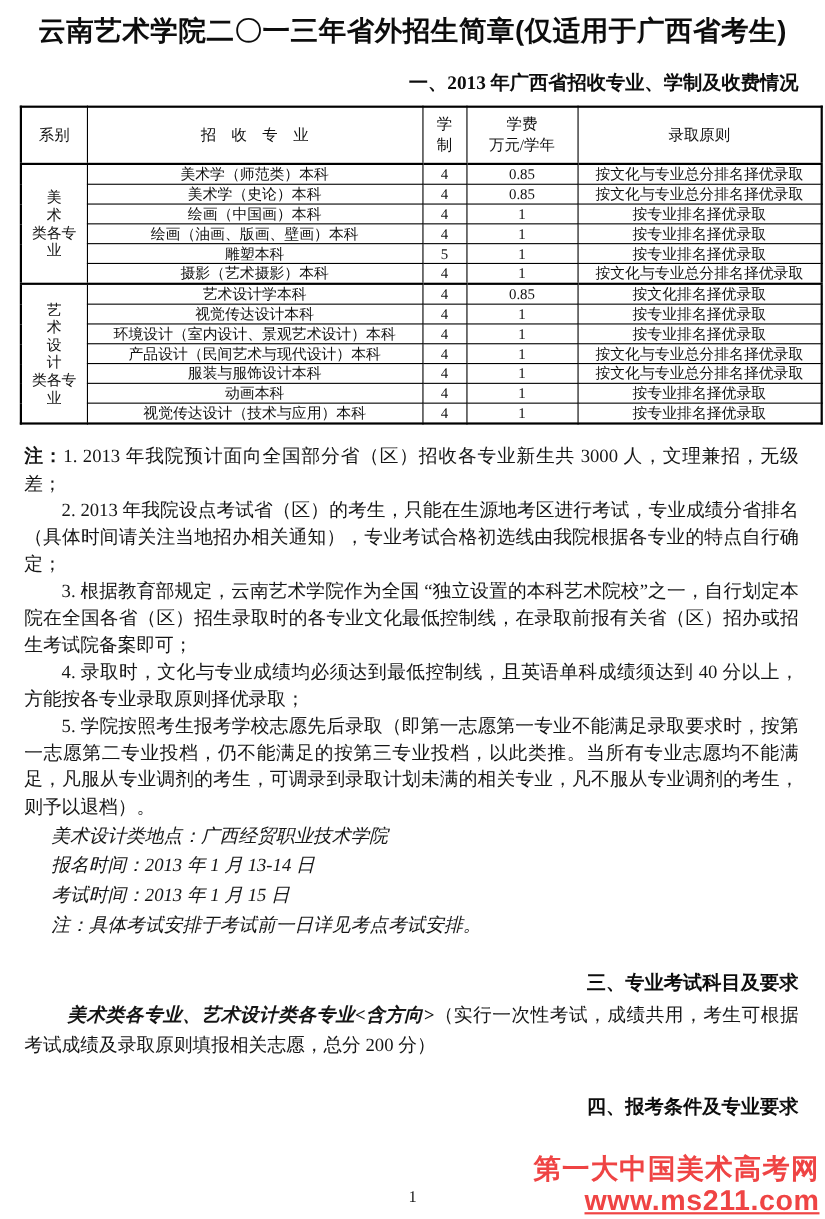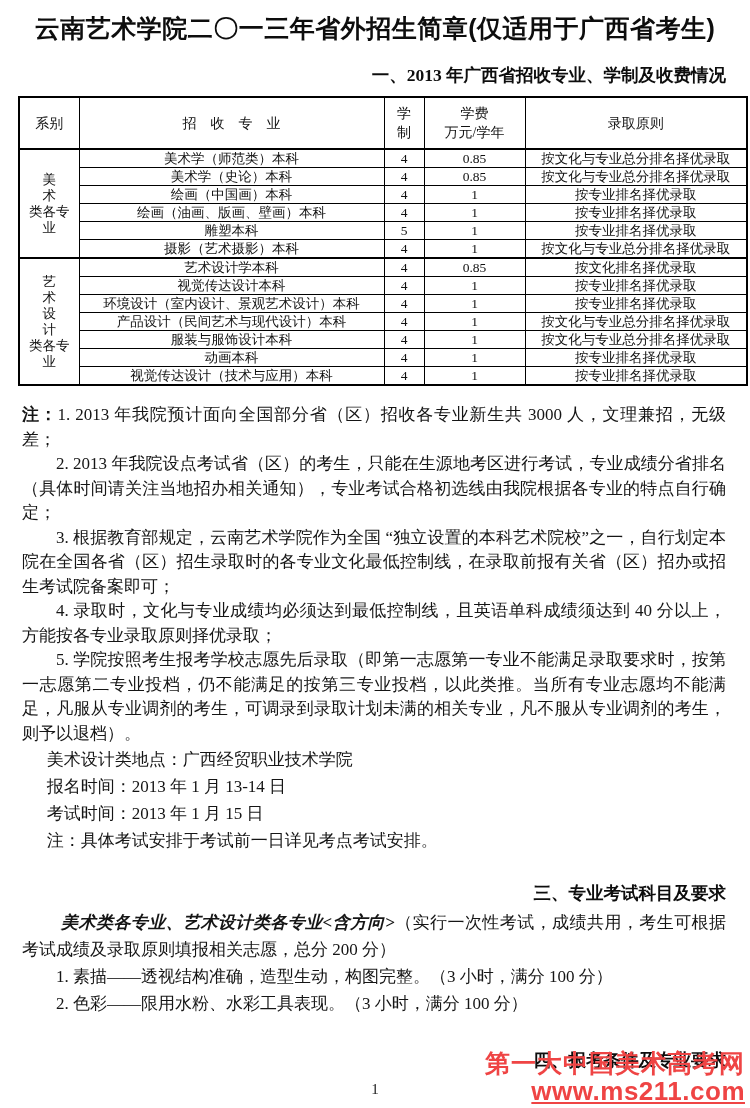--- a/index.html
+++ b/index.html
@@ -69,21 +69,21 @@
     text-align:justify;
     text-indent:2em;
   }
   .note-para.first { text-indent:0; }
   .note-label { font-weight:bold; }
 
   
   .sec-line {
     margin:0 24px 0 22px;
     padding-left:1.45em;
-    font-size:17px; line-height:27px;
+    font-size:17px; line-height:27px;font-style:italic;
   }
   .s3-lead {
     margin:0 24px 0 22px;
     font-size:17px; line-height:27px;
     text-indent:2.3em;
     text-align:justify;
   }
   .s3-lead .bold { font-weight:bold;font-style:italic; }
   .s3-item {
     margin:0 24px 0 22px;
@@ -237,24 +237,20 @@
 
   <div class="sec-lines">
       <p class="sec-line">美术设计类地点：广西经贸职业技术学院</p>
       <p class="sec-line">报名时间：2013 年 1 月 13-14 日</p>
       <p class="sec-line">考试时间：2013 年 1 月 15 日</p>
       <p class="sec-line">注：具体考试安排于考试前一日详见考点考试安排。</p>
     </div>
 
   <h2 class="sec-heading s3">三、专业考试科目及要求</h2>
   <p class="s3-lead"><span class="bold">美术类各专业、艺术设计类各专业&lt;含方向&gt;</span><span>（实行一次性考试，成绩共用，考生可根据考试成绩及录取原则填报相关志愿，总分 200 分）</span></p>
-  <div class="s3-items">
-      <p class="s3-item">1. 素描——透视结构准确，造型生动，构图完整。（3 小时，满分 100 分）</p>
-      <p class="s3-item">2. 色彩——限用水粉、水彩工具表现。（3 小时，满分 100 分）</p>
-    </div>
 
   <h2 class="sec-heading s4">四、报考条件及专业要求</h2>
 
   <div class="page-number">1</div>
 
   <div class="watermark" style="color: #ef4444;">
     <div class="wm1">第一大中国美术高考网</div>
     <div class="wm2">www.ms211.com</div>
   </div>
 

